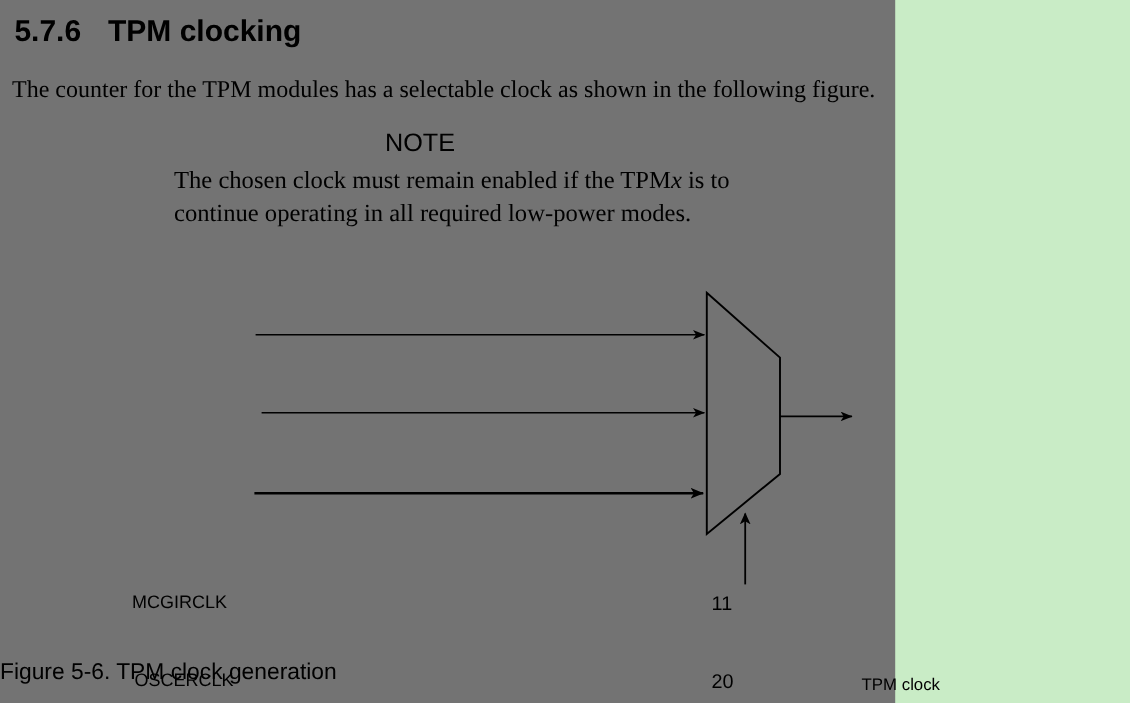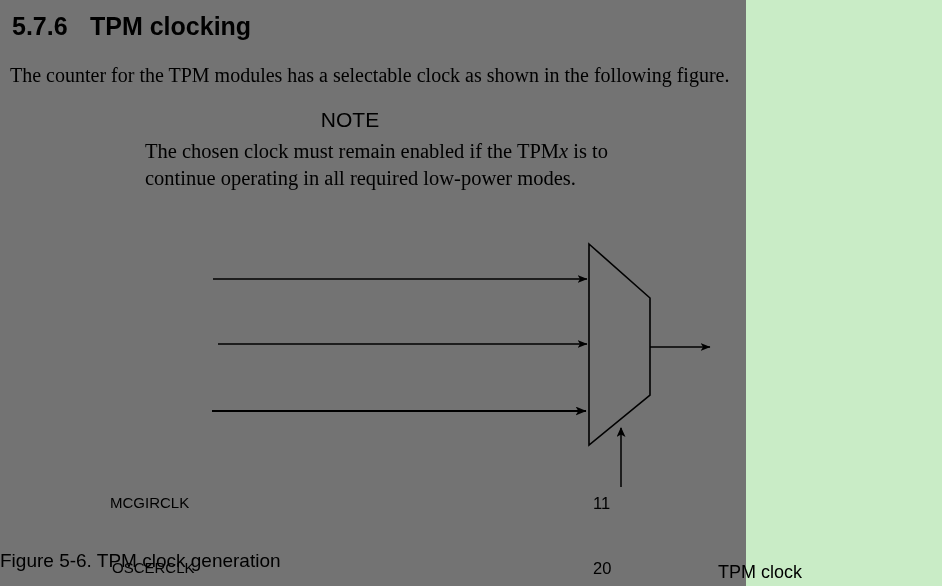--- a/index.html
+++ b/index.html
@@ -85,21 +85,21 @@
   }
   .fig-label {
     position: absolute;
     font-family: "Liberation Sans", sans-serif;
     font-size: 15px;
     color: #000;
     white-space: nowrap;
   }
   .lbl-mcgirclk { left: 110px; top: 269px; }
   .lbl-oscerclk { left: 112px; top: 334px; }
-  .lbl-tpmclock { left: 718px; top: 337px; font-size: 18px; }
+  .lbl-tpmclock { left: 718px; top: 337px; font-size: 14px; }
   .mux-port {
     position: absolute;
     font-family: "Liberation Sans", sans-serif;
     font-size: 16.5px;
     color: #000;
     text-align: center;
   }
   .port-11 { left: 593px; top: 269px; }
   .port-10 { left: 593px; top: 334px; }
   

